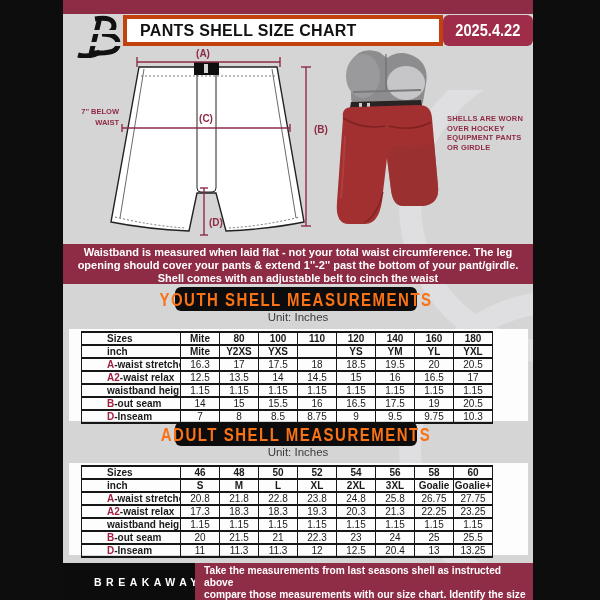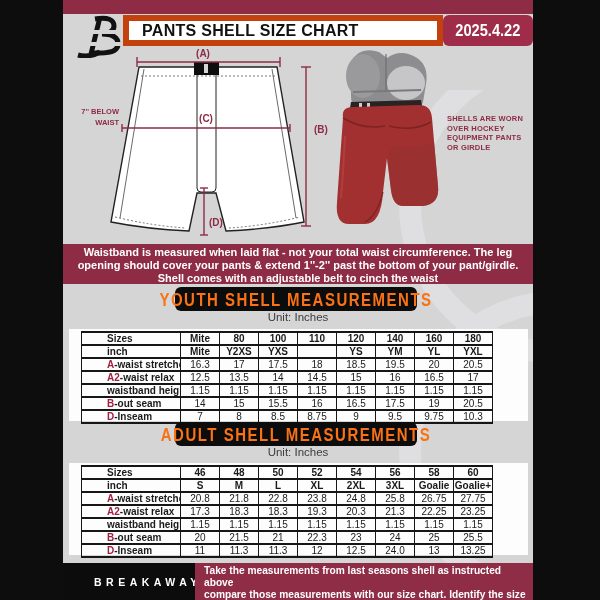--- a/index.html
+++ b/index.html
@@ -12,21 +12,21 @@
     position:absolute;left:63px;top:0;width:470px;height:600px;
     background:#d5d5d6;overflow:hidden;
   }
   
   .watermark{position:absolute;right:0;top:90px;pointer-events:none;}
   
   .topstrip{position:absolute;left:0;top:0;width:470px;height:14px;background:#8e2b45;}
   .logo-header{position:absolute;left:12px;top:12px;}
   .titlebox{
     position:absolute;left:60px;top:15px;width:320px;height:31px;
-    background:#ffffff;border:6px solid #c2410c;box-sizing:border-box;
+    background:#ffffff;border:4px solid #c2410c;box-sizing:border-box;
     display:flex;align-items:center;padding-left:13px;
     font-size:16px;font-weight:bold;color:#111;letter-spacing:0.3px;
   }
   .datebox{
     position:absolute;left:380px;top:15px;width:90px;height:31px;
     background:#9f2c48;color:#fff;display:flex;align-items:center;justify-content:center;
     font-size:17px;font-weight:bold;border-radius:6px;
   }
   .condensed{display:inline-block;transform:scaleX(0.86);transform-origin:center;}
   
@@ -348,21 +348,21 @@
           <td>25</td>
           <td>25.5</td>
         </tr>
         <tr>
           <th><span class="prefix">D</span>-Inseam</th>
           <td>11</td>
           <td>11.3</td>
           <td>11.3</td>
           <td>12</td>
           <td>12.5</td>
-          <td>24.0</td>
+          <td>20.4</td>
           <td>13</td>
           <td>13.25</td>
         </tr>
       </tbody>
   </table>
 
   <div class="footer-black">
     <svg width="24" height="26" viewBox="0 0 48 46">
       <path d="M25 5 L16 42" stroke="#fff" stroke-width="5" fill="none"></path>
       <path d="M20 7 Q39 4 39 14 Q39 21 27 22 Q43 22 43 32 Q43 41 25 41 L15 41" fill="none" stroke="#fff" stroke-width="5"></path>

